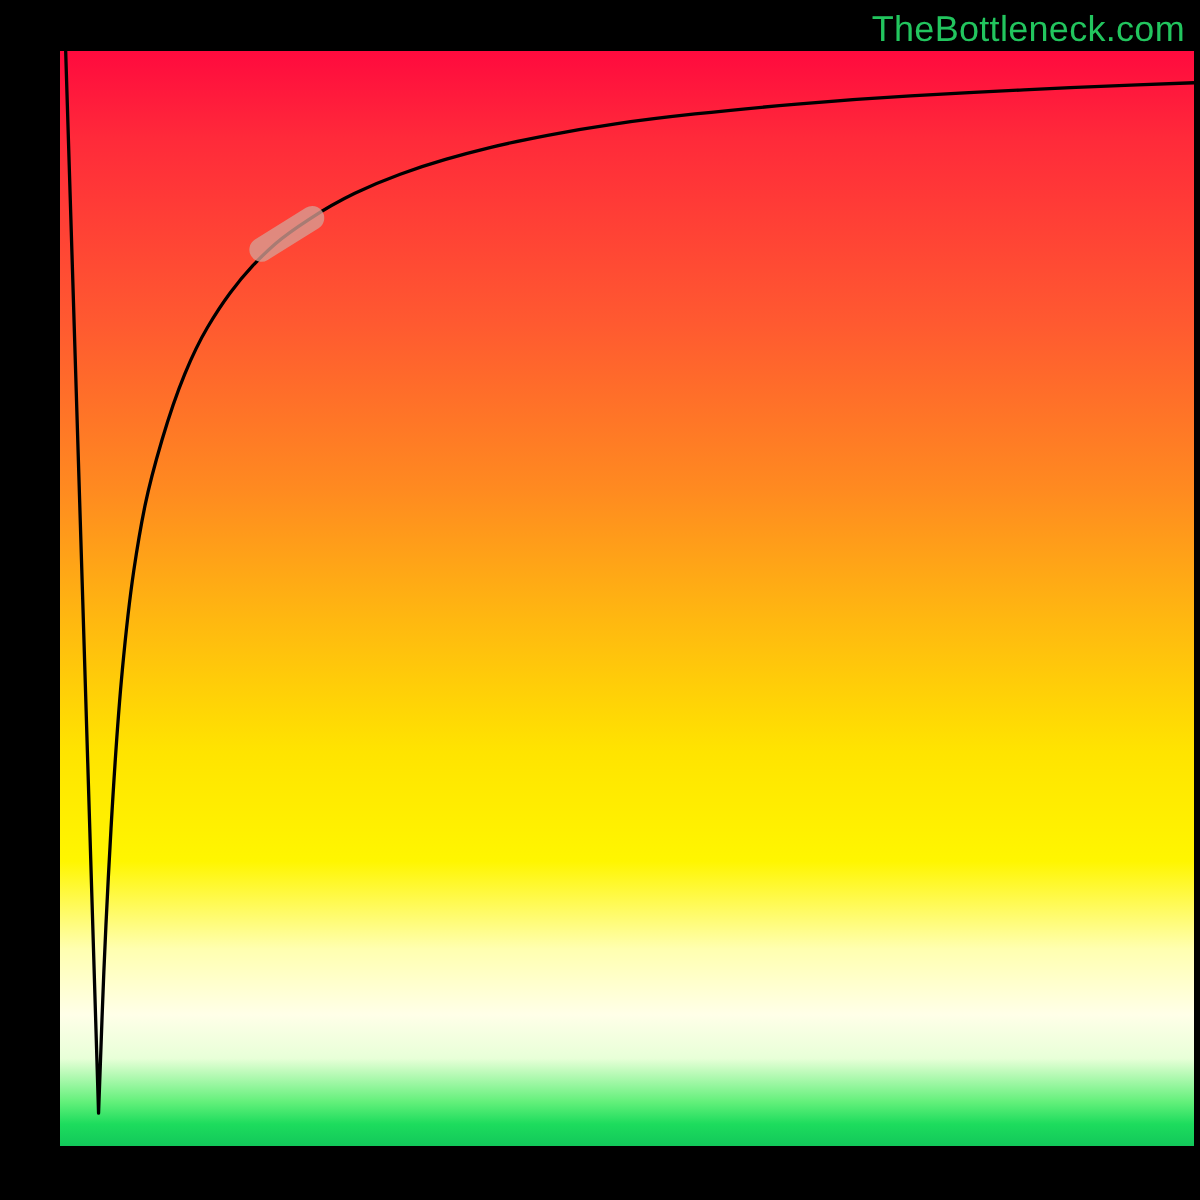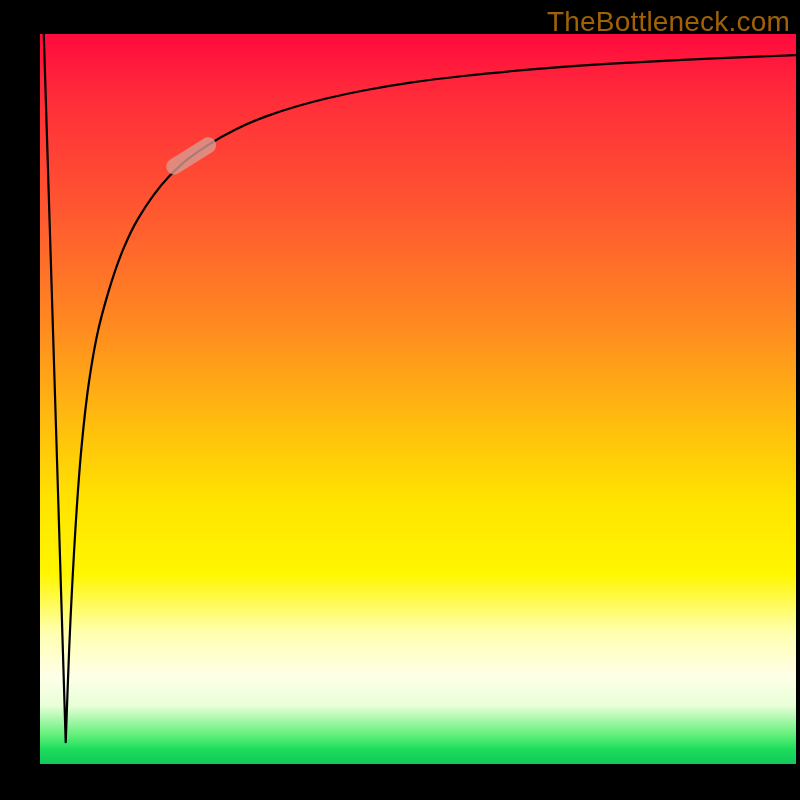--- a/index.html
+++ b/index.html
@@ -38,22 +38,22 @@
       #62f07a 96%,
       #1ddc5d 98%,
       #12c85a 100%
     );
   }
   .attribution {
     position: absolute;
     top: 6px;
     right: 10px;
     font-family: Arial, Helvetica, sans-serif;
-    font-size: 28px;
-    color: #a16207;
+    font-size: 24px;
+    color: #22c55e;
     letter-spacing: 0.2px;
     user-select: none;
   }
   svg.curve {
     position: absolute;
     left: 0;
     top: 0;
     width: 756px;
     height: 730px;
     overflow: visible;

